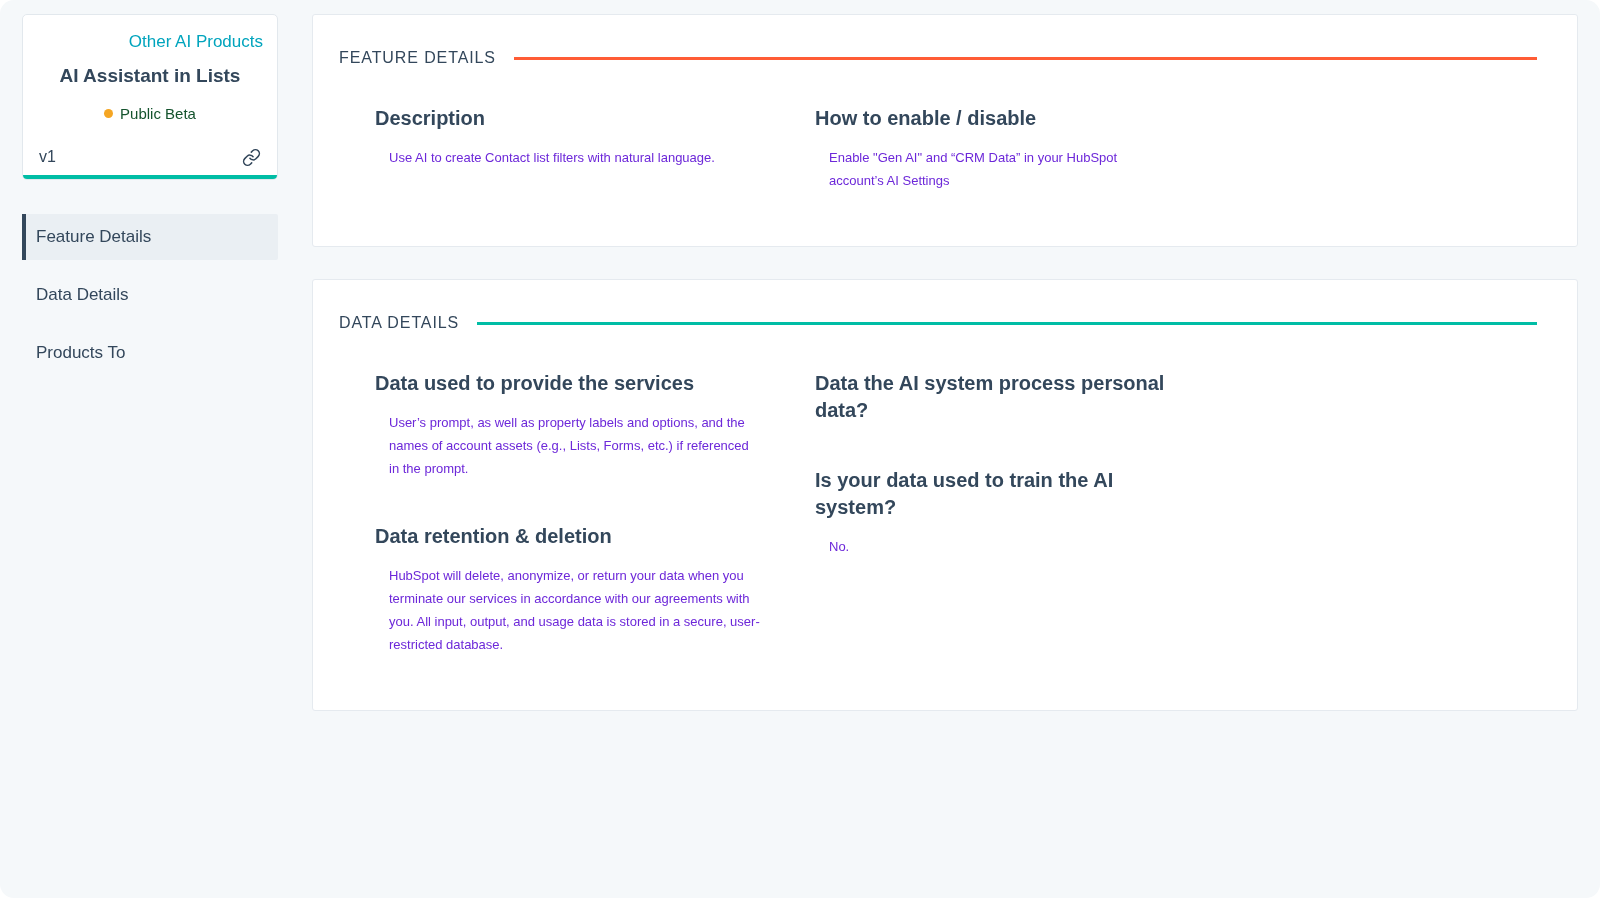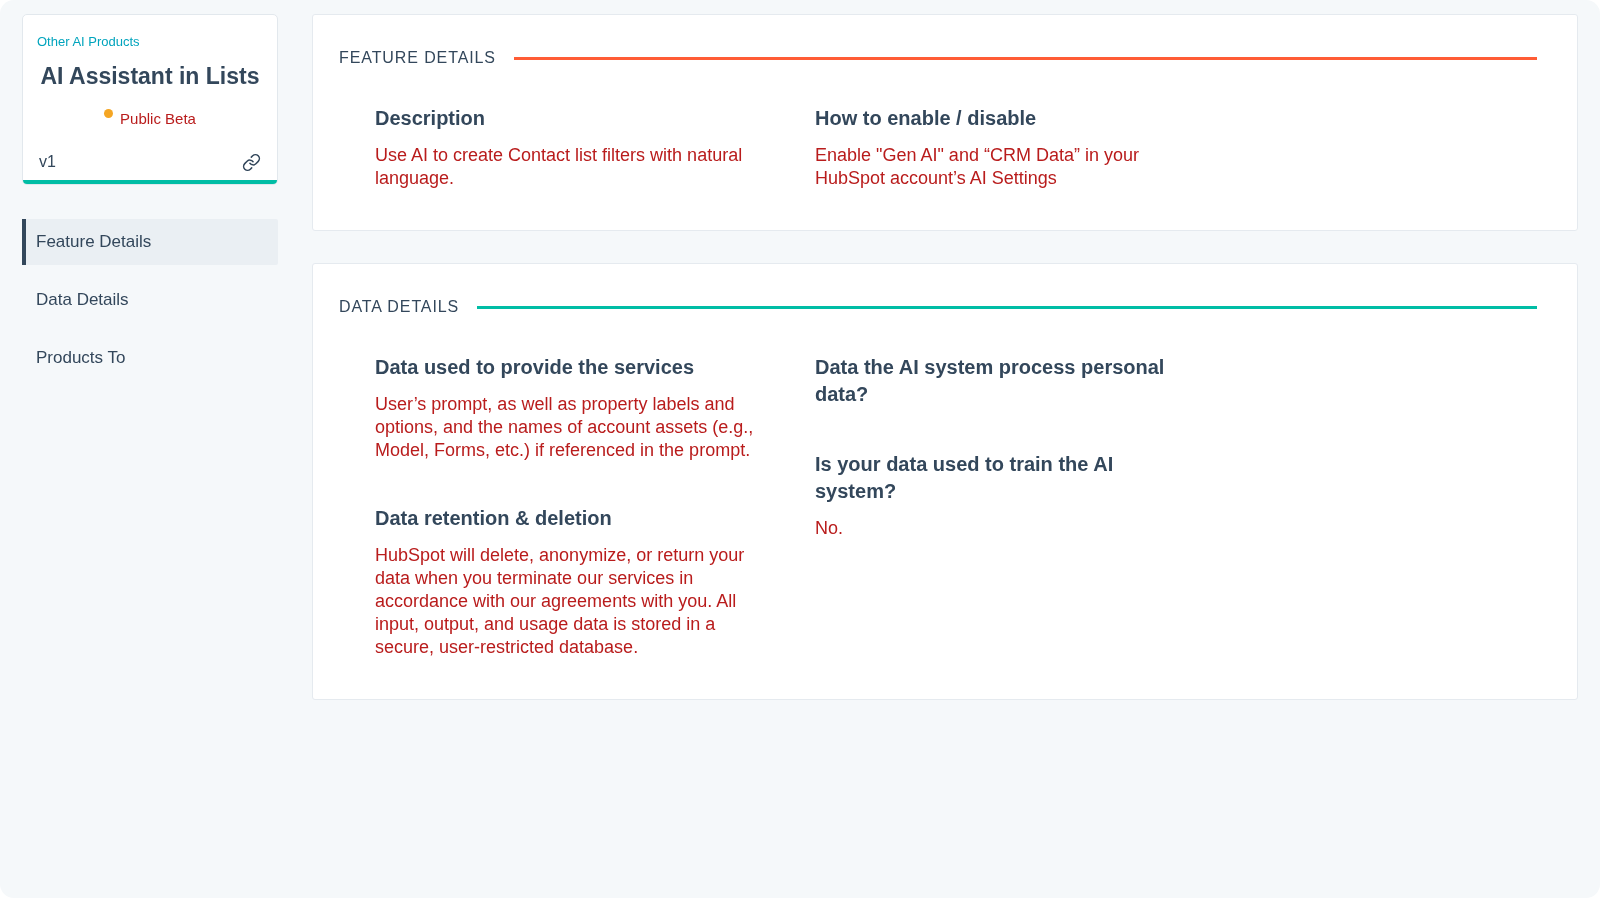--- a/index.html
+++ b/index.html
@@ -30,42 +30,43 @@
   }
   .product-card {
     background: #ffffff;
     border: 1px solid #e2e8ed;
     border-radius: 5px;
     padding: 18px 14px 0 14px;
     position: relative;
     overflow: hidden;
   }
   .product-card .eyebrow {
-    text-align: left;
+    text-align: right;
     color: #00a4bd;
-    font-size: 13px;
+    font-size: 17px;
     line-height: 17px;
     margin-bottom: 14px;
   }
   .product-card .prod-title {
     text-align: center;
     color: #33475b;
-    font-size: 23px;
+    font-size: 19px;
     font-weight: bold;
     line-height: 24px;
     margin-bottom: 16px;
   }
   .badge-row {
     text-align: center;
     margin-bottom: 16px;
   }
   .badge {
     display: inline-flex;
+    align-items: center;
     gap: 7px;
-    color: #b91c1c;
+    color: #14532d;
     font-size: 15px;
     line-height: 19px;
   }
   .badge .dot {
     width: 9px;
     height: 9px;
     border-radius: 50%;
     background: #f5a623;
     display: inline-block;
   }
@@ -168,24 +169,24 @@
   .col.wide { flex: 0 0 350px; max-width: 350px; }
   .sec-title {
     color: #33475b;
     font-size: 20px;
     line-height: 27px;
     font-weight: bold;
     margin: 0 0 12px 0;
   }
   .sec-title.gap { margin-top: 43px; }
   .sec-body {
-    color: #b91c1c;
-    font-size: 18px;
+    color: #6d28d9;
+    font-size: 13px;
     line-height: 23px;
-    margin: 0;
+    margin: 14px;
   }
 </style>
 </head>
 <body>
 
 <div id="root">
 
   <aside class="sidebar">
 
     <div class="product-card">
@@ -242,21 +243,21 @@
     </section>
 
     <section class="panel">
       <div class="panel-head">
         <div class="panel-title">DATA DETAILS</div>
         <div class="rule teal"></div>
       </div>
       <div class="cols">
         <div class="col">
           <h3 class="sec-title">Data used to provide the services</h3>
-          <p class="sec-body">User’s prompt, as well as property labels and options, and the names of account assets (e.g., Model, Forms, etc.) if referenced in the prompt.</p>
+          <p class="sec-body">User’s prompt, as well as property labels and options, and the names of account assets (e.g., Lists, Forms, etc.) if referenced in the prompt.</p>
           <h3 class="sec-title gap">Data retention &amp; deletion</h3>
           <p class="sec-body">HubSpot will delete, anonymize, or return your data when you terminate our services in accordance with our agreements with you. All input, output, and usage data is stored in a secure, user-restricted database.</p>
         </div>
         <div class="col wide">
           <h3 class="sec-title">Data the AI system process personal data?</h3>
           <h3 class="sec-title gap">Is your data used to train the AI system?</h3>
           <p class="sec-body">No.</p>
         </div>
       </div>
     </section>

